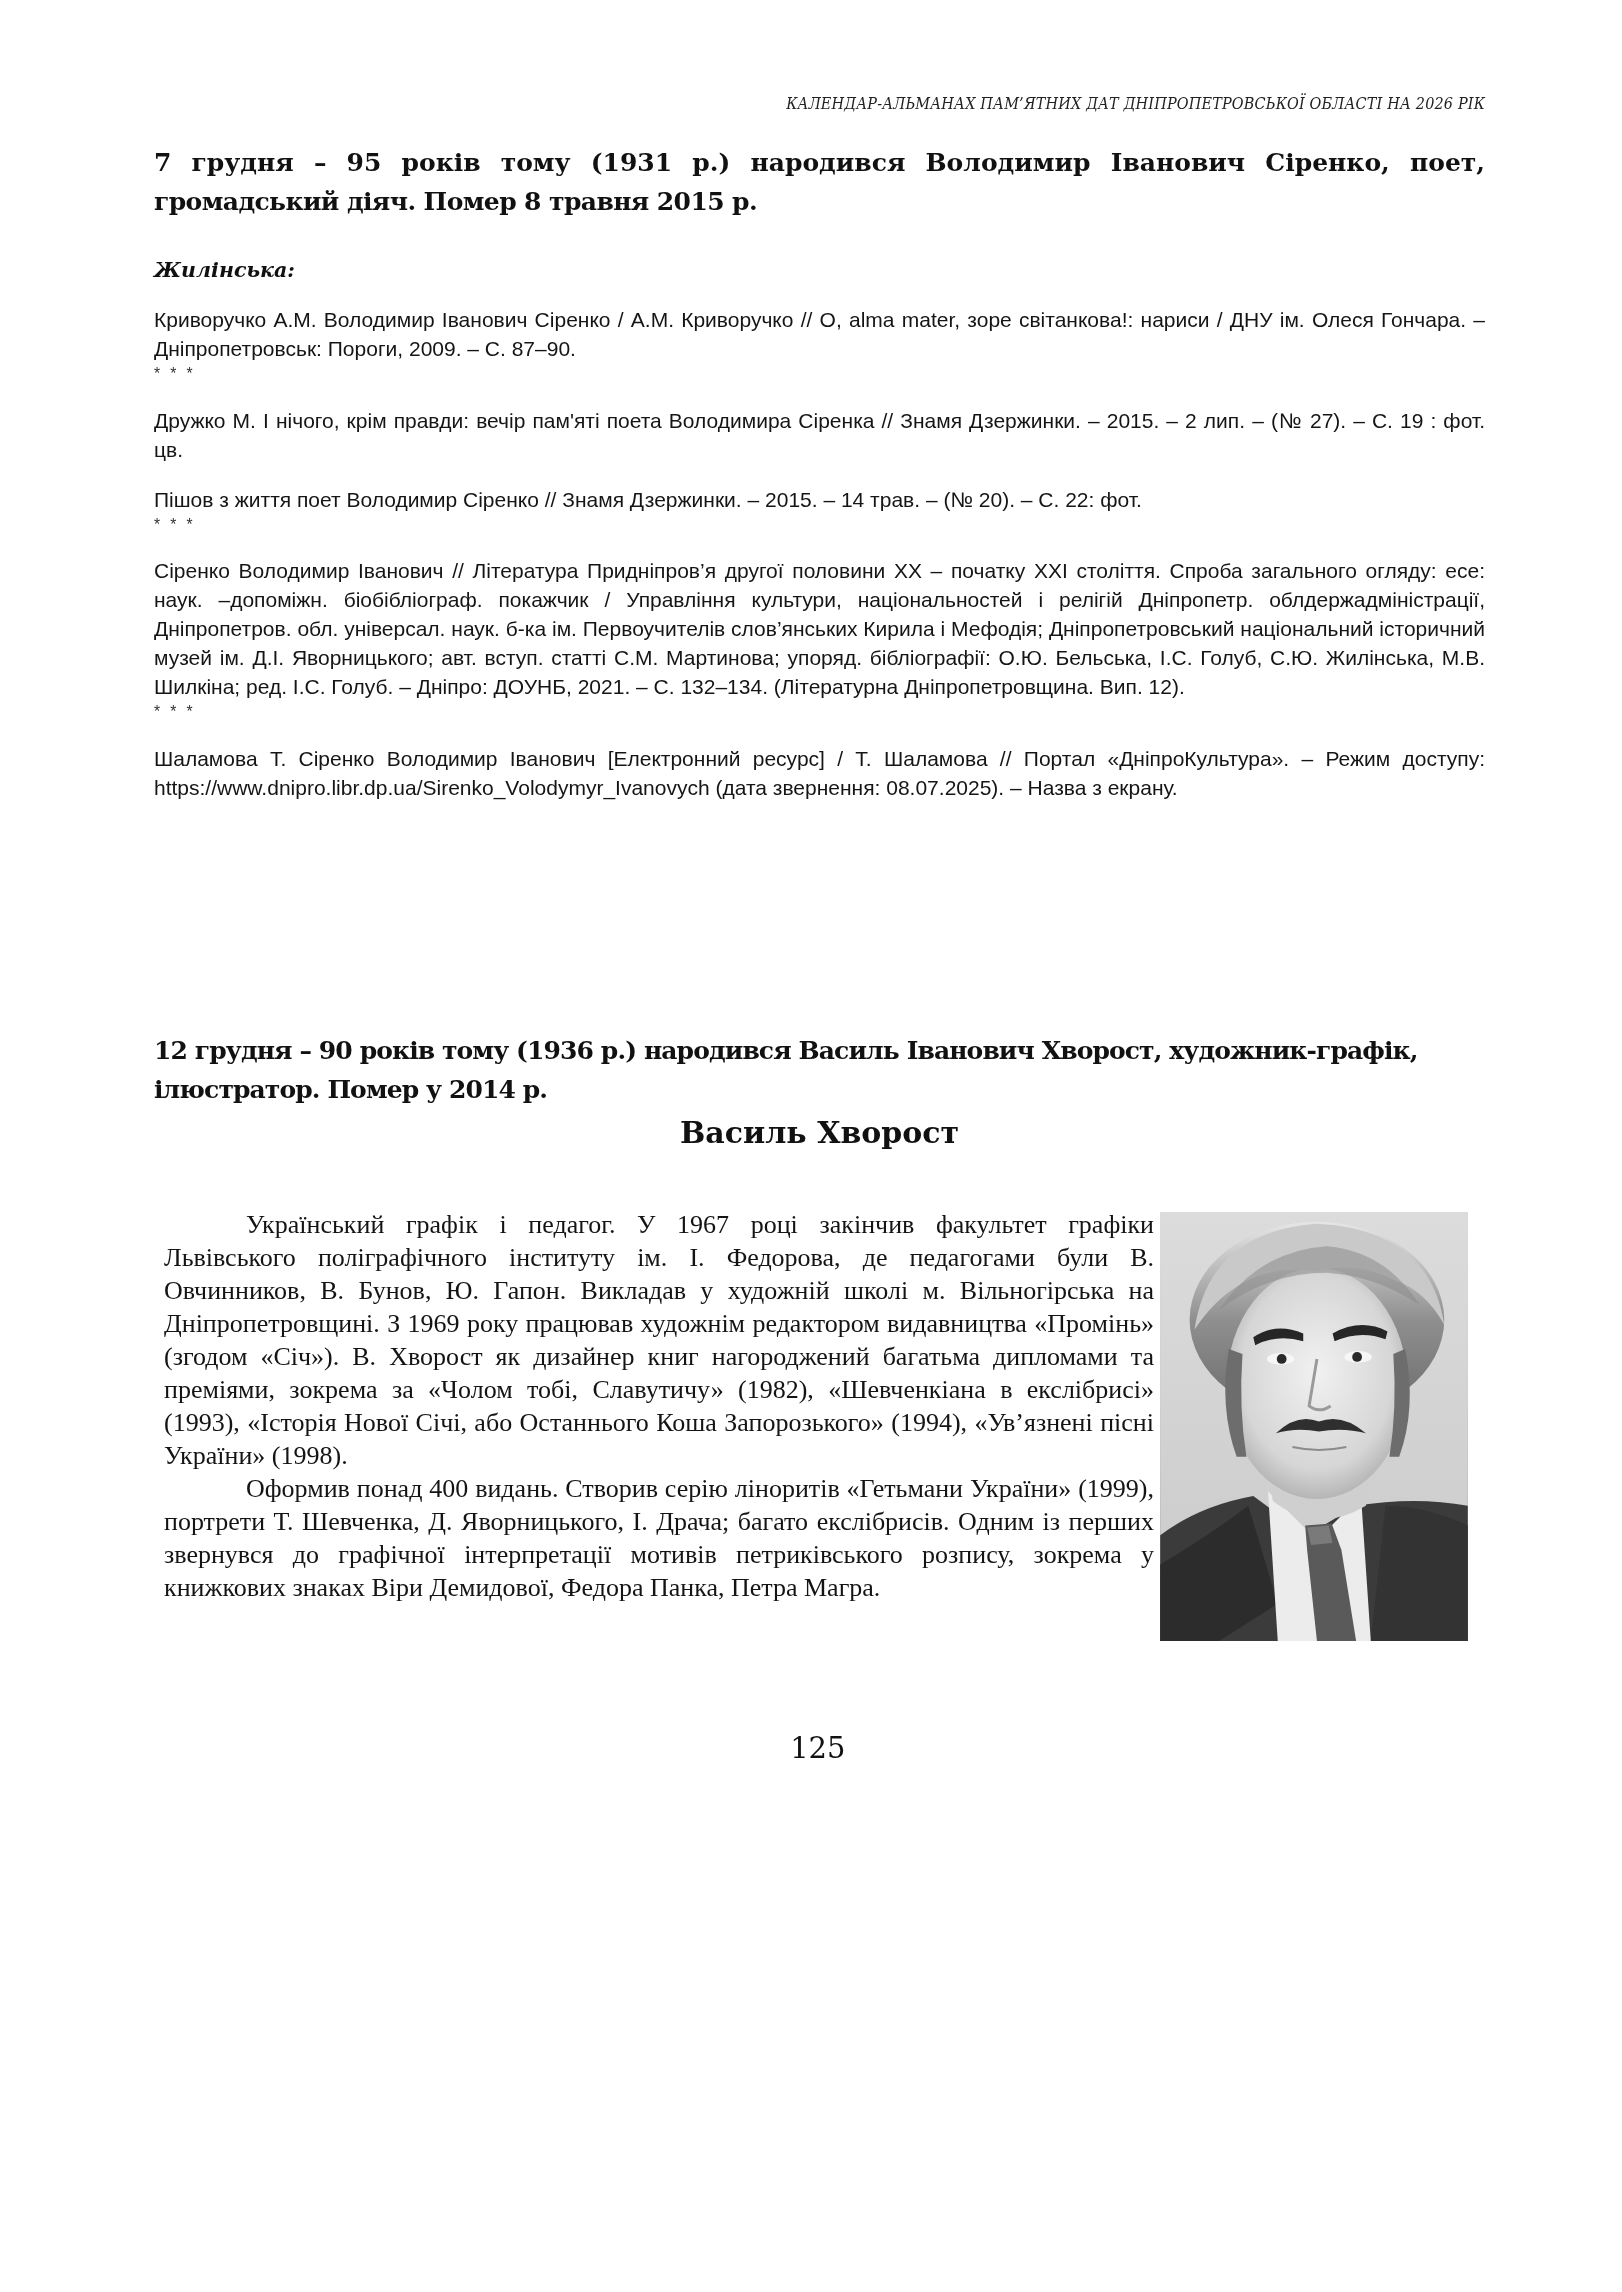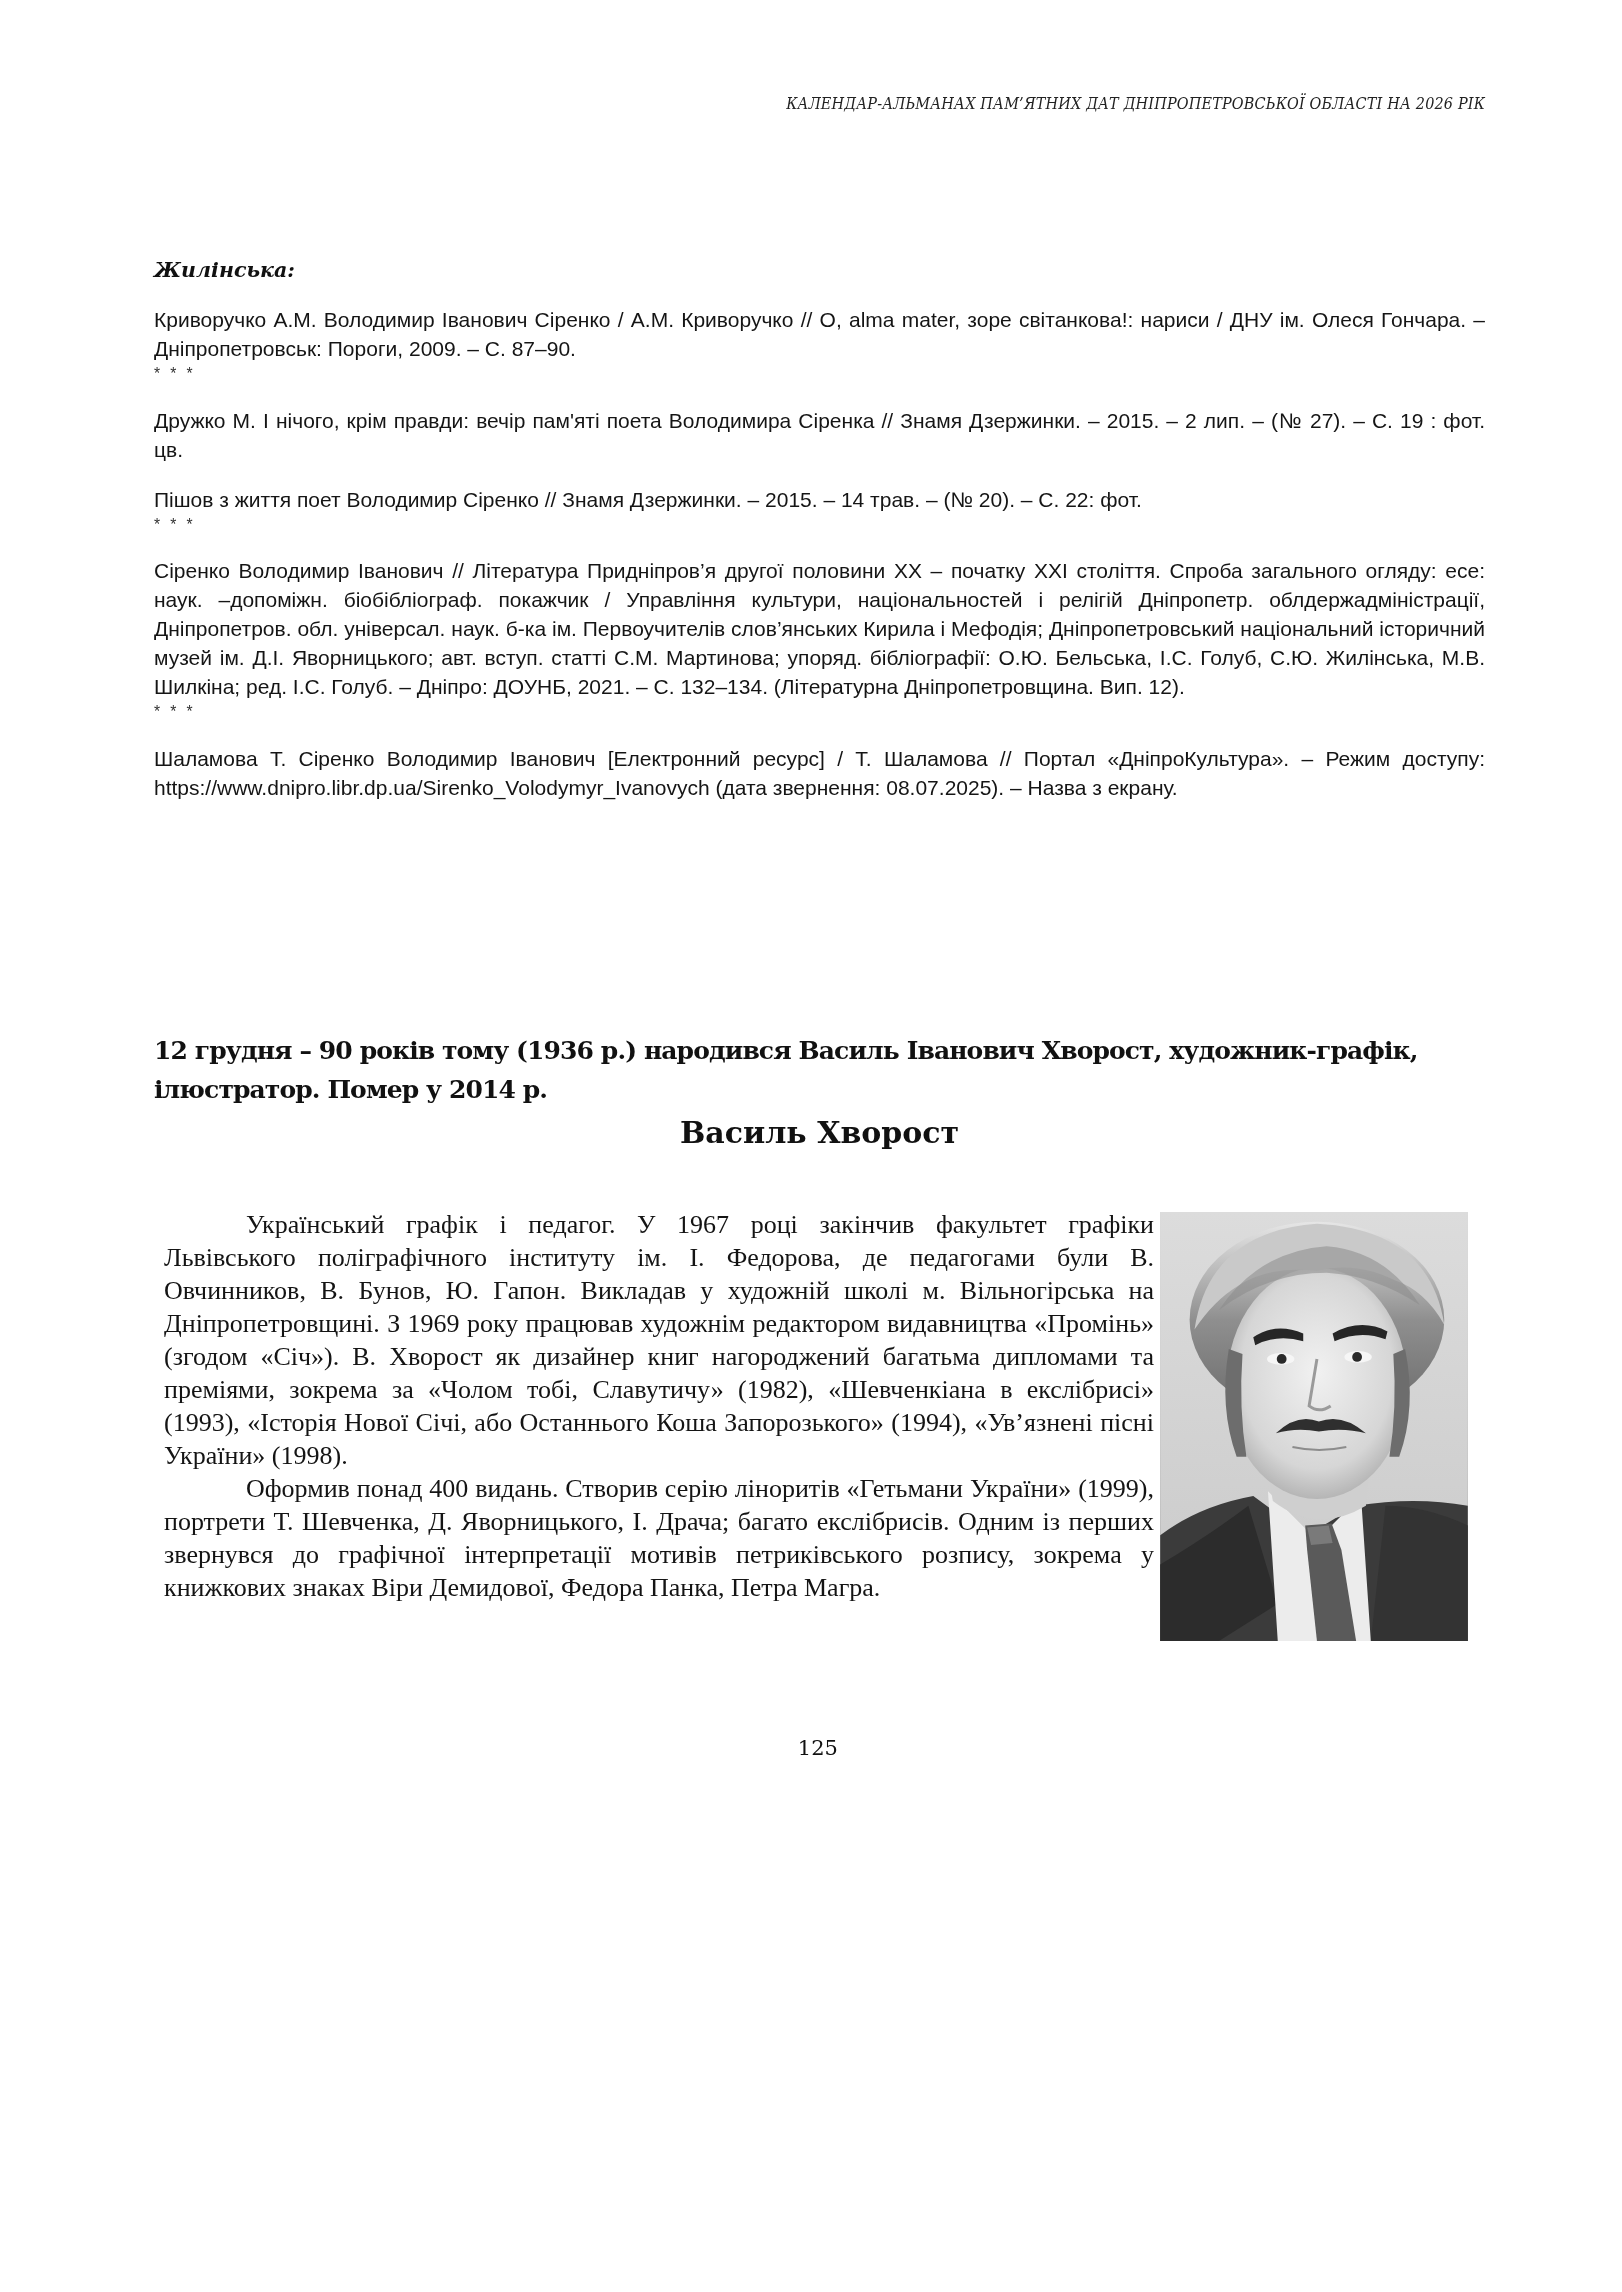--- a/index.html
+++ b/index.html
@@ -45,31 +45,37 @@
   .bio p { margin: 0; text-align: justify; text-indent: 82px; }
 
   .photo {
     position: absolute; left: 1160px; top: 1212px; width: 308px; height: 429px;
     background: linear-gradient(180deg, #d9d9d9 0%, #c6c6c6 40%, #9a9a9a 70%, #3a3a3a 100%);
     overflow: hidden;
   }
 
   .page-number {
     position: absolute; top: 1733px; left: 0; width: 1622px; text-align: center;
-    font-family: "DejaVu Serif", serif; font-size: 21px; line-height: 31px; color: #111;
+    font-family: "DejaVu Serif", serif; font-size: 29px; line-height: 31px; color: #111;
   }
   .page-number span { display: inline-block; margin-left: 13.7px; }
 </style>
 </head>
 <body>
 
 <div class="page">
 
   <div class="running-header">КАЛЕНДАР-АЛЬМАНАХ ПАМ’ЯТНИХ ДАТ ДНІПРОПЕТРОВСЬКОЇ ОБЛАСТІ НА 2026 РІК</div>
 
+  <div class="content" style="top:143px;">
+    <h2 class="heading">
+      <span class="line">7 грудня – 95 років тому (1931 р.) народився Володимир Іванович Сіренко, поет,</span>
+      <span class="line last cond" style="font-family:'DejaVu Serif',serif; letter-spacing:-0.6px;">громадський діяч. Помер 8 травня 2015 р.</span>
+    </h2>
+  </div>
 
   <div class="content" style="top:256px;">
     <div class="lit-title">Жилінська:</div>
     <div class="bib" id="bib-list">
         <span class="entry">Криворучко А.М. Володимир Іванович Сіренко / А.М. Криворучко // О, alma mater, зоре світанкова!: нариси / ДНУ ім. Олеся Гончара. – Дніпропетровськ: Пороги, 2009. – С. 87–90.</span>
         <span class="stars">* * *</span>
         <span class="entry">Дружко М. І нічого, крім правди: вечір пам'яті поета Володимира Сіренка // Знамя Дзержинки. – 2015. – 2 лип. – (№ 27). – С. 19 : фот. цв.</span>
         <span class="entry">Пішов з життя поет Володимир Сіренко // Знамя Дзержинки. – 2015. – 14 трав. – (№ 20). – С. 22: фот.</span>
         <span class="stars">* * *</span>
         <span class="entry">Сіренко Володимир Іванович // Література Придніпров’я другої половини XX – початку XXI століття. Спроба загального огляду: есе: наук. –допоміжн. біобібліограф. покажчик / Управління культури, національностей і релігій Дніпропетр. облдержадміністрації, Дніпропетров. обл. універсал. наук. б-ка ім. Первоучителів слов’янських Кирила і Мефодія; Дніпропетровський національний історичний музей ім. Д.І. Яворницького; авт. вступ. статті С.М. Мартинова; упоряд. бібліографії: О.Ю. Бельська, І.С. Голуб, С.Ю. Жилінська, М.В. Шилкіна; ред. І.С. Голуб. – Дніпро: ДОУНБ, 2021. – С. 132–134. (Літературна Дніпропетровщина. Вип. 12).</span>

